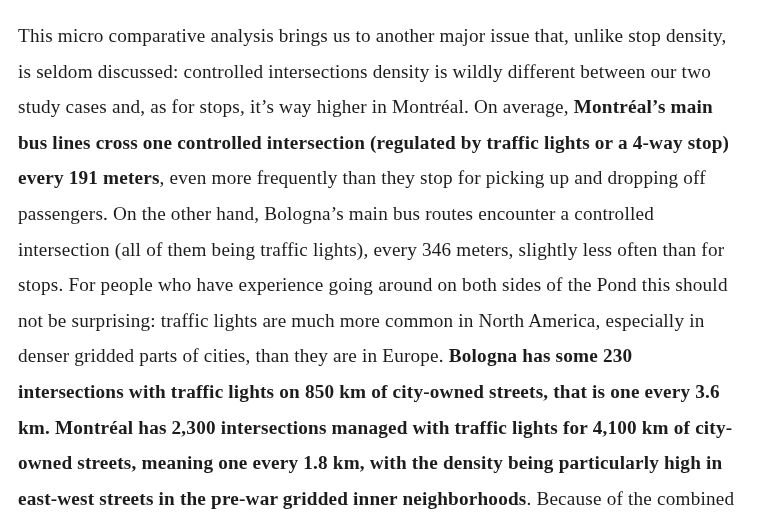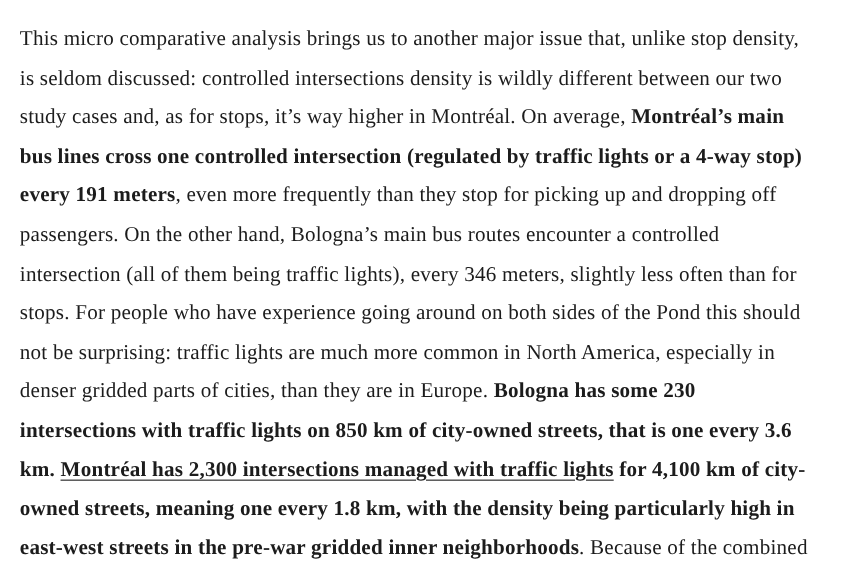--- a/index.html
+++ b/index.html
@@ -26,21 +26,20 @@
     line-height: 35.6px;
     text-align: left;
     letter-spacing: 0.01em;
     color: #1c1c1c;
   }
   .bold {
     font-weight: bold;
   }
   .underline-bold {
     font-weight: bold;
-    text-decoration: underline;
     text-underline-offset: 3px;
     text-decoration-thickness: 1px;
   }
 </style>
 </head>
 <body>
 
 <div class="article">
   <p class="para"><span>This micro comparative analysis brings us to another major issue that, unlike stop density, is seldom discussed: controlled intersections density is wildly different between our two study cases and, as for stops, it’s way higher in Montréal. On average, </span><span class="bold">Montréal’s main bus lines cross one controlled intersection (regulated by traffic lights or a 4-way stop) every 191 meters</span><span>, even more frequently than they stop for picking up and dropping off passengers. On the other hand, Bologna’s main bus routes encounter a controlled intersection (all of them being traffic lights), every 346 meters, slightly less often than for stops. For people who have experience going around on both sides of the Pond this should not be surprising: traffic lights are much more common in North America, especially in denser gridded parts of cities, than they are in Europe. </span><span class="bold">Bologna has some 230 intersections with traffic lights on 850 km of city-owned streets, that is one every 3.6 km. </span><span class="underline-bold">Montréal has 2,300 intersections managed with traffic lights</span><span class="bold"> for 4,100 km of city-owned streets, meaning one every 1.8 km, with the density being particularly high in east-west streets in the pre-war gridded inner neighborhoods</span><span>. Because of the combined effect of high density of both stops and controlled intersections, Montréal’s buses are hurdling along most of the time.</span></p>
 </div>

